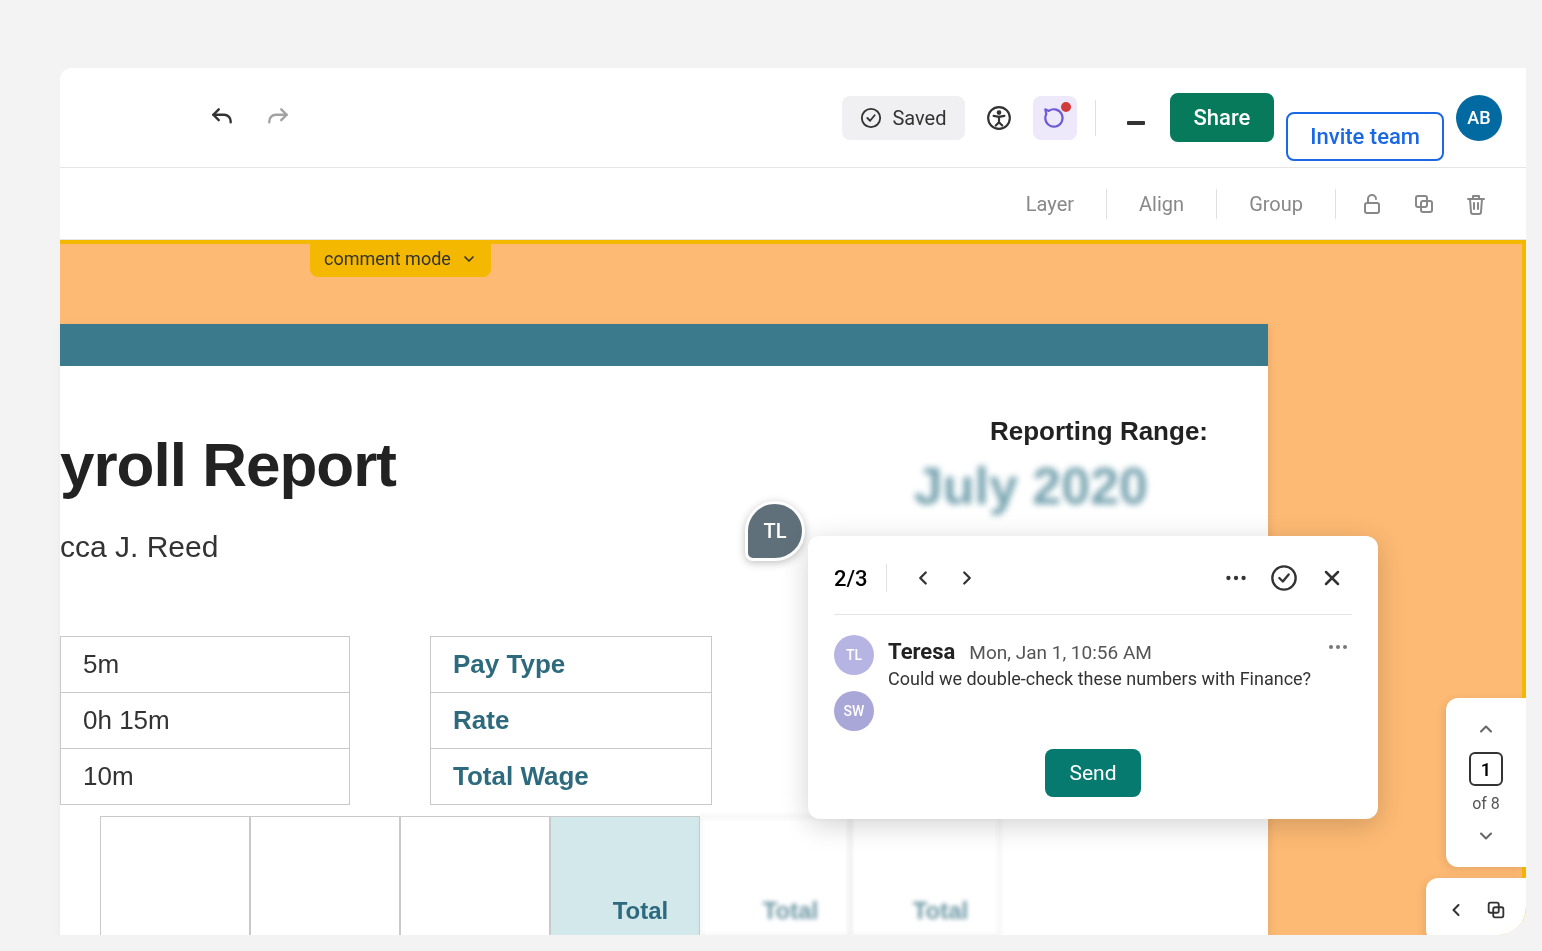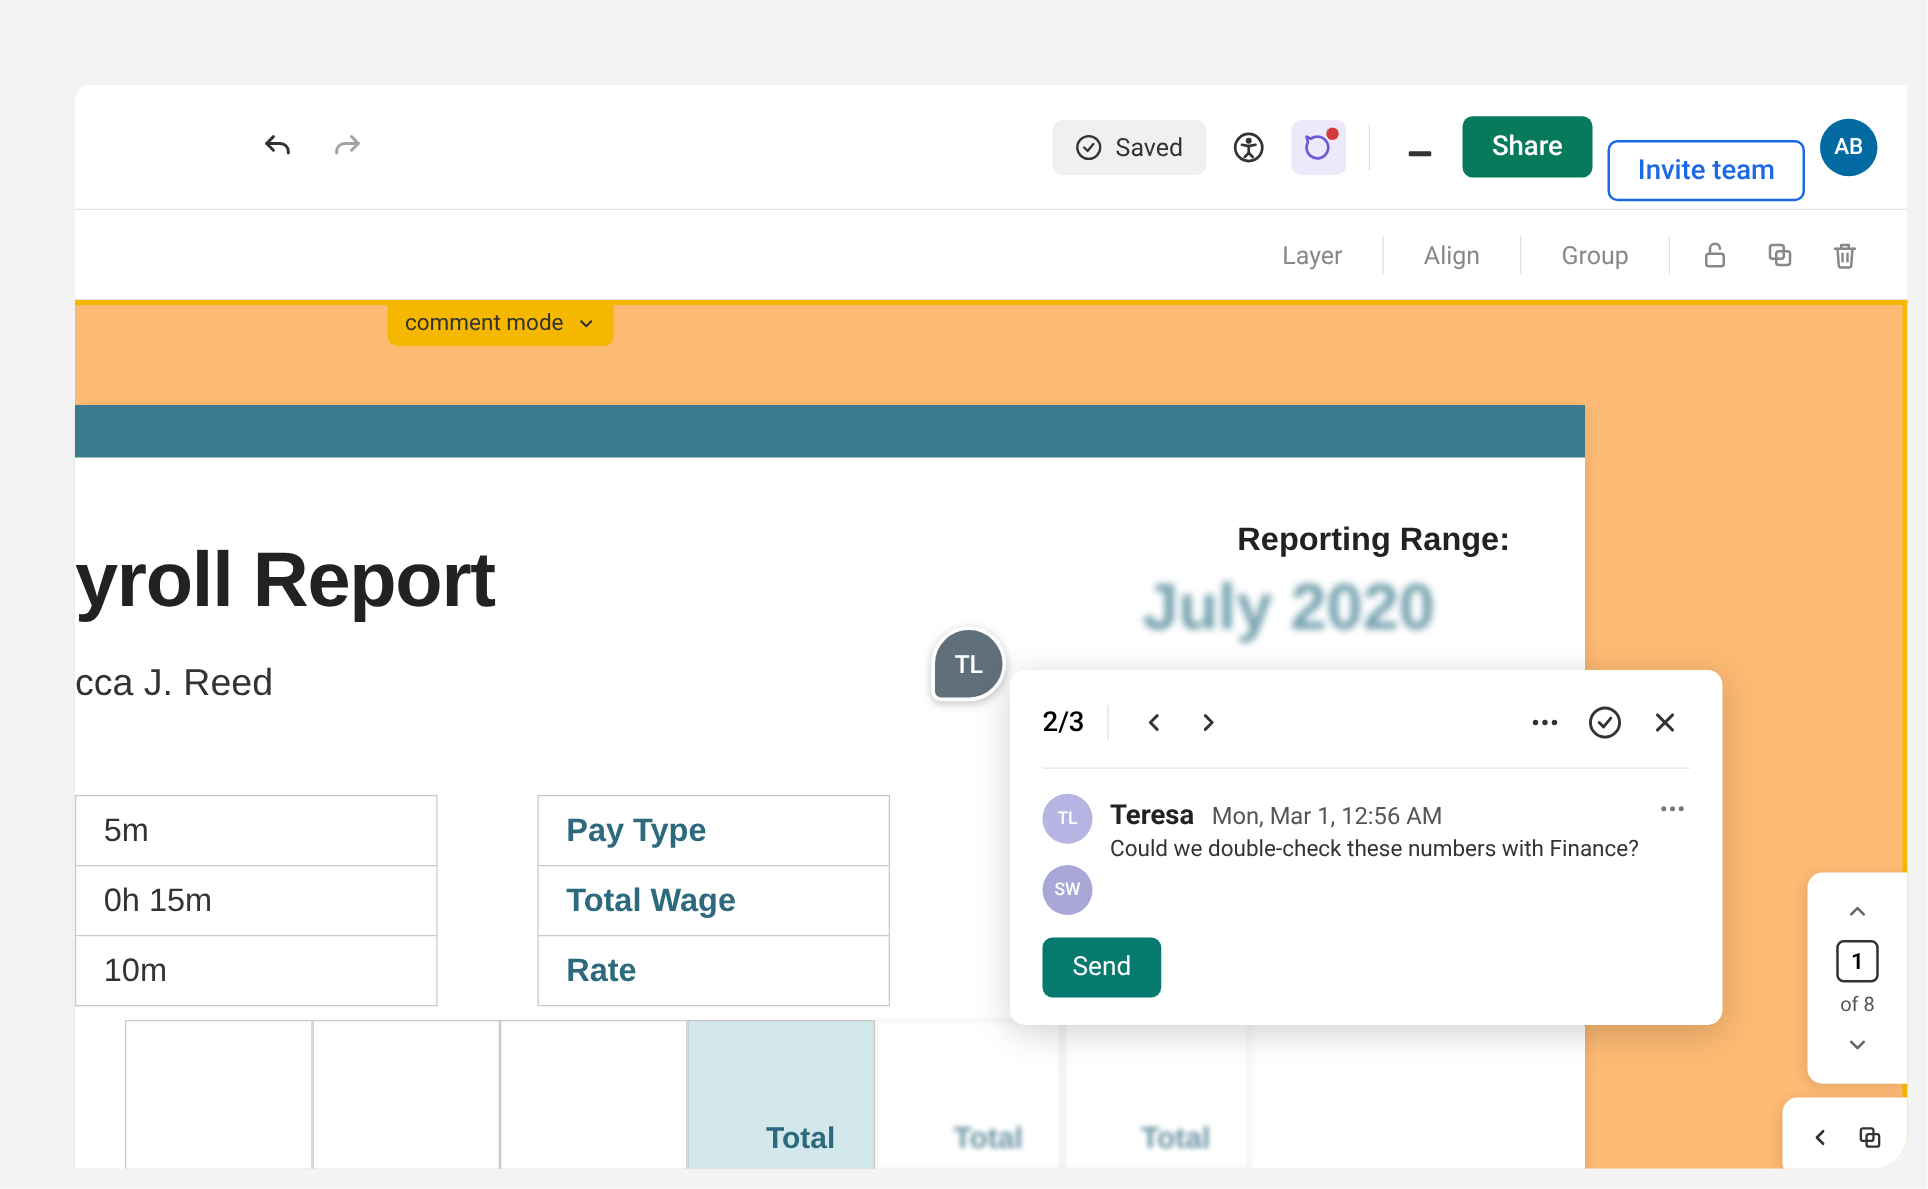--- a/index.html
+++ b/index.html
@@ -311,21 +311,21 @@
   }
   .cp-input {
     flex: 1;
     border: 2px solid #333;
     border-radius: 6px;
     padding: 12px 14px;
     font-size: 21px;
     color: #333;
   }
   .cp-send-row {
-    display: flex; justify-content: flex-start;
+    display: flex; justify-content: center;
     margin-top: 18px;
   }
   .cp-send {
     background: #067a6f;
     color: #fff;
     font-size: 21px;
     padding: 12px 24px;
     border-radius: 8px;
     cursor: pointer;
   }
@@ -484,24 +484,24 @@
                     <td>10m</td>
                   </tr>
             </tbody>
               </table>
             <table class="tbl tbl2">
               <tbody>
                   <tr>
                     <td>Pay Type</td>
                   </tr>
               <tr>
-                    <td>Total Wage</td>
+                    <td>Rate</td>
                   </tr>
               <tr>
-                    <td>Rate</td>
+                    <td>Total Wage</td>
                   </tr>
             </tbody>
               </table>
           </div>
 
           <div class="totals-row">
             <div class="totals-cell"></div>
             <div class="totals-cell"></div>
             <div class="totals-cell"></div>
             <div class="totals-cell highlight">Total</div>
@@ -548,21 +548,21 @@
               <path d="M18 6L6 18"></path>
             </svg>
         </div>
       </div>
 
       <div class="cp-comment">
         <div class="cp-av">TL</div>
         <div class="cp-body">
           <div class="cp-author-row">
             <span class="cp-author">Teresa</span>
-            <span class="cp-time">Mon, Mar 1, 12:56 AM</span>
+            <span class="cp-time">Mon, Jan 1, 10:56 AM</span>
             <div class="spacer"></div>
             <div class="cp-more">
               <svg width="24" height="24" viewBox="0 0 24 24" fill="currentColor">
                   <circle cx="5" cy="12" r="2"></circle>
                   <circle cx="12" cy="12" r="2"></circle>
                   <circle cx="19" cy="12" r="2"></circle>
                 </svg>
             </div>
           </div>
           <div class="cp-text">Could we double-check these numbers with Finance?</div>

